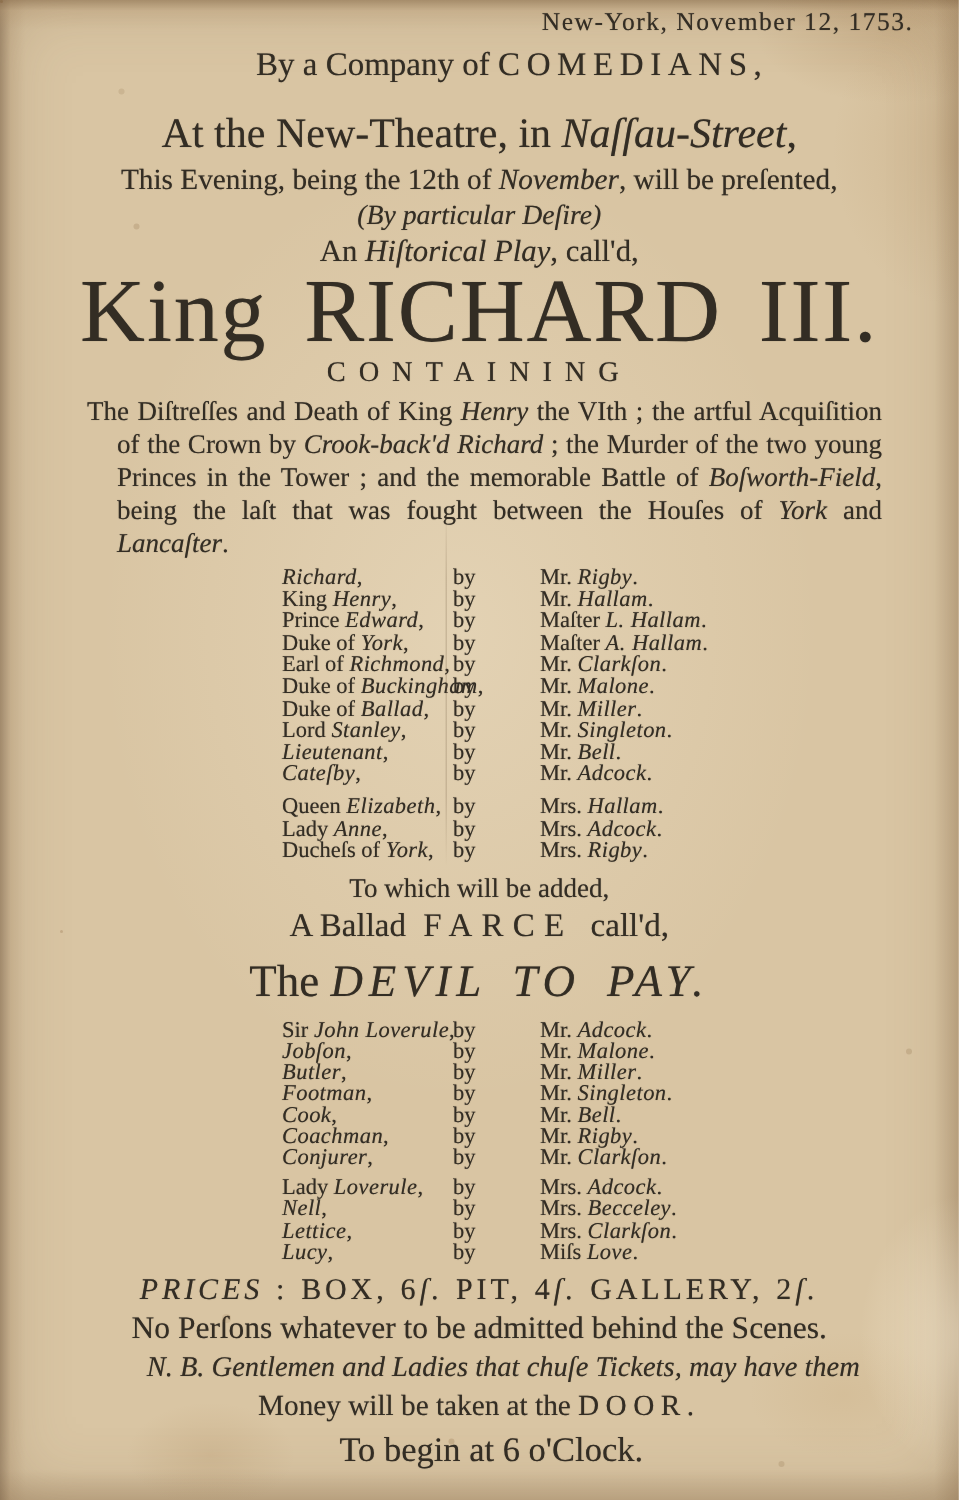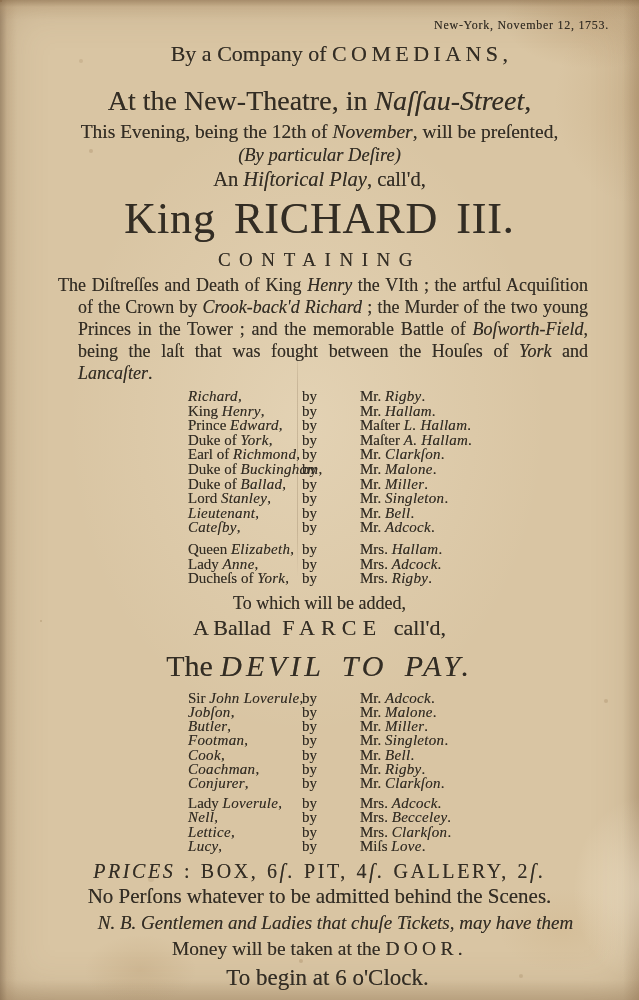--- a/index.html
+++ b/index.html
@@ -25,29 +25,29 @@
   }
   em { font-style:italic; }
   .crease { position:absolute; left:297px; top:338px; width:1px; height:240px;
     background:linear-gradient(180deg, transparent, rgba(110,88,62,.22) 20%, rgba(110,88,62,.22) 80%, transparent); }
   .speckles { position:absolute; left:0; top:0; width:2px; height:2px; border-radius:50%;
     background:rgba(130,95,55,.35);
     box-shadow: 90px 150px 0 1px rgba(130,95,55,.20), 40px 620px 0 0 rgba(130,95,55,.25),
       560px 320px 0 1px rgba(130,95,55,.18), 300px 960px 0 1px rgba(130,95,55,.22),
       150px 878px 0 2px rgba(130,95,55,.12), 605px 700px 0 1px rgba(130,95,55,.20),
       80px 60px 0 1px rgba(130,95,55,.15), 520px 975px 0 1px rgba(130,95,55,.18);}
-  .dateline { text-align:right; padding:18px 30px 0 0; font-size:12px; line-height:15px; letter-spacing:.06em; }
+  .dateline { text-align:right; padding:7px 30px 0 0; font-size:17px; line-height:15px; letter-spacing:.06em; }
   .center { text-align:center; }
   .company { margin-top:8px; font-size:22px; line-height:26px;padding-left:44px; }
   .sp-caps { letter-spacing:.20em; }
   .venue { margin-top:18px; font-size:28px; line-height:32px; }
   .evening { margin-top:3px; font-size:19.5px; line-height:23px; }
   .desire { margin-top:2px; font-size:18.5px; line-height:21px; font-style:italic; }
   .historical { margin-top:2px; font-size:20.5px; line-height:23px; }
-  .main-title { margin-top:1px; font-size:44px; line-height:53px; letter-spacing:.02em; word-spacing:.14em; }
+  .main-title { margin-top:1px; font-size:60px; line-height:53px; letter-spacing:.02em; word-spacing:.14em; }
   .containing { margin-top:4px; font-size:19px; line-height:22px; letter-spacing:.45em; }
   .synopsis { margin:3px 0 0 58px; width:530px; font-size:18px; line-height:22px;
     text-align:justify; text-indent:-20px; padding-left:20px; }
   .cast { margin-left:188px; margin-top:5px; }
   .cast-group { margin-bottom:7px; }
   .cast-row { display:grid; grid-template-columns:114px 58px 1fr; font-size:15px; line-height:14.6px; white-space:nowrap; }
   .cast-row .role em, .cast-row .actor em { letter-spacing:.02em; }
   .added { margin-top:7px; font-size:18px; line-height:20px; }
   .farce-line { margin-top:2px; font-size:22px; line-height:26px; }
   .farce-caps { letter-spacing:.28em; padding:0 6px; }

